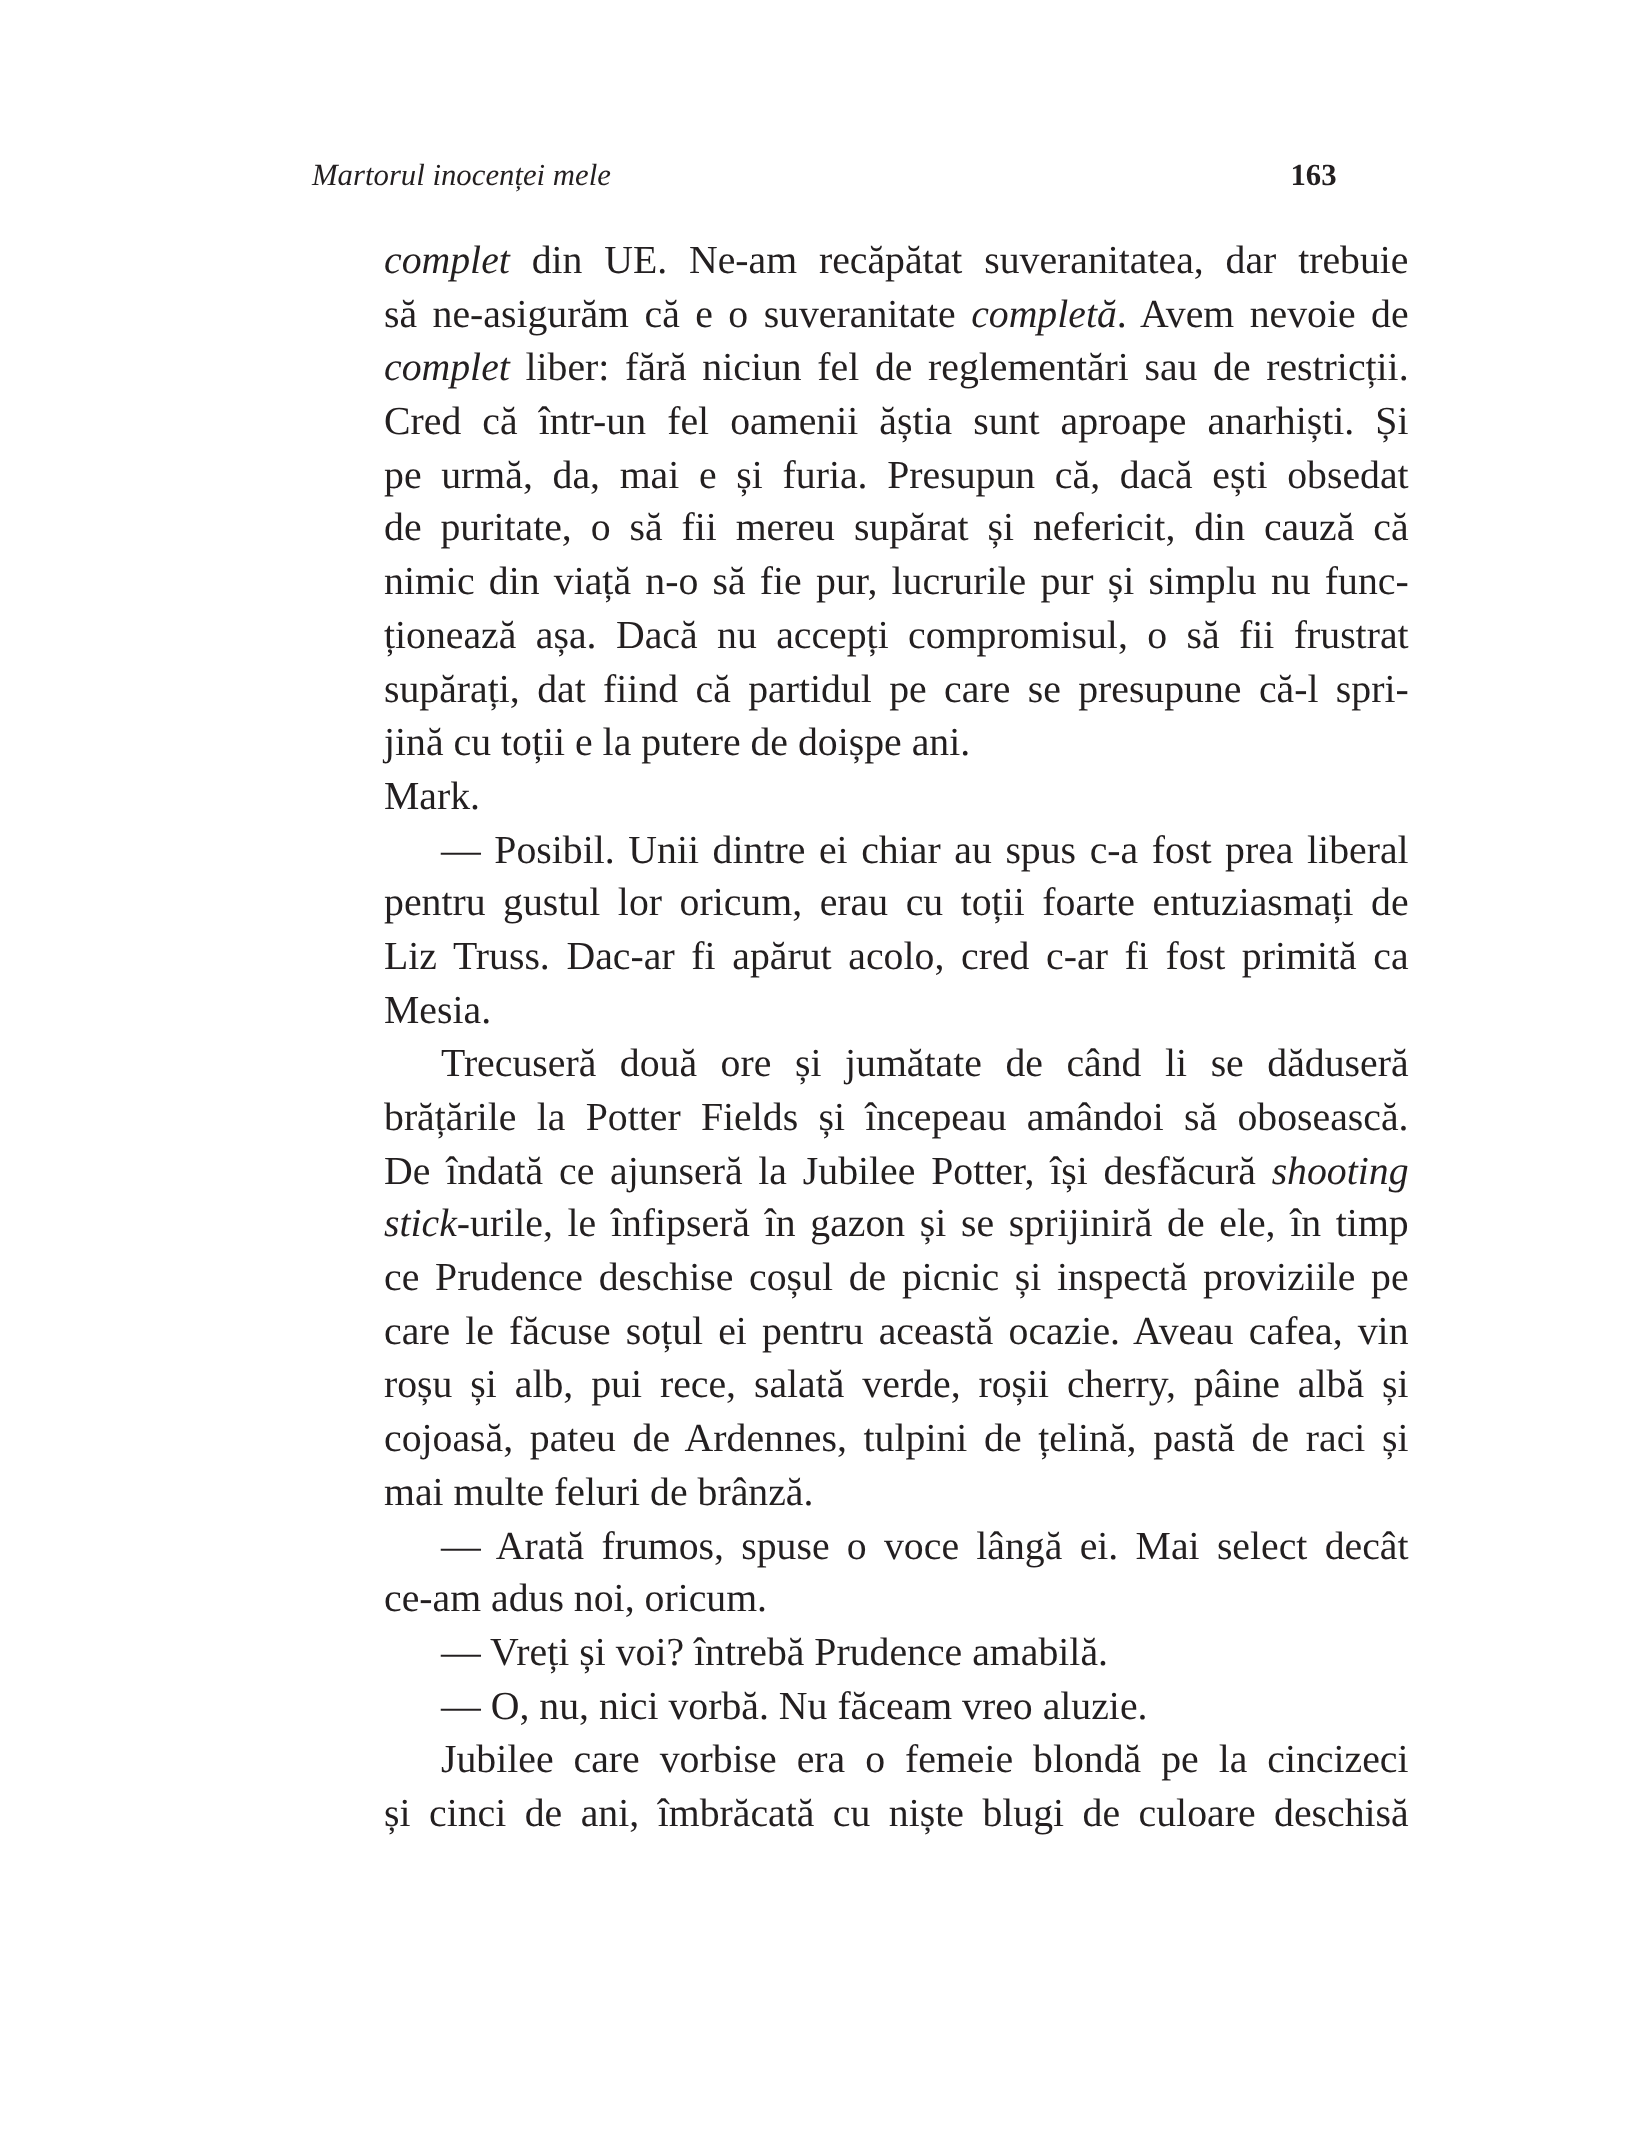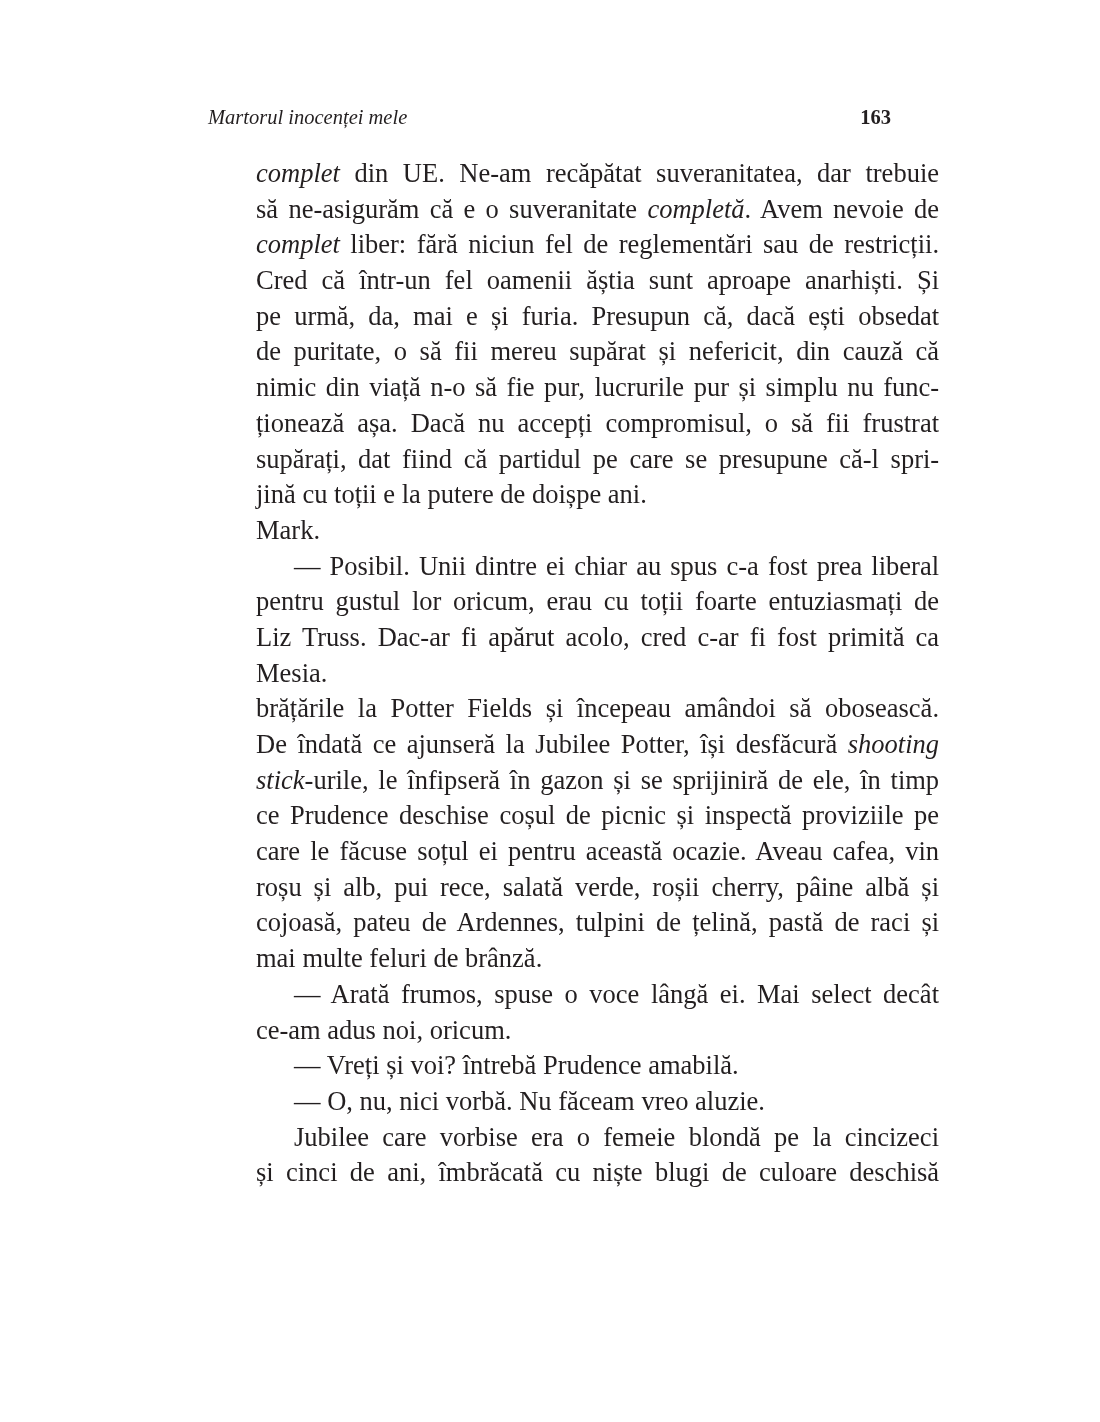--- a/index.html
+++ b/index.html
@@ -42,20 +42,21 @@
       <div class="line"><span>de</span> <span>puritate,</span> <span>o</span> <span>să</span> <span>fii</span> <span>mereu</span> <span>supărat</span> <span>și</span> <span>nefericit,</span> <span>din</span> <span>cauză</span> <span>că</span></div>
       <div class="line"><span>nimic</span> <span>din</span> <span>viață</span> <span>n-o</span> <span>să</span> <span>fie</span> <span>pur,</span> <span>lucrurile</span> <span>pur</span> <span>și</span> <span>simplu</span> <span>nu</span> <span>func-</span></div>
       <div class="line"><span>ționează</span> <span>așa.</span> <span>Dacă</span> <span>nu</span> <span>accepți</span> <span>compromisul,</span> <span>o</span> <span>să</span> <span>fii</span> <span>frustrat</span></div>
       <div class="line"><span>supărați,</span> <span>dat</span> <span>fiind</span> <span>că</span> <span>partidul</span> <span>pe</span> <span>care</span> <span>se</span> <span>presupune</span> <span>că-l</span> <span>spri-</span></div>
       <div class="line last"><span>jină</span> <span>cu</span> <span>toții</span> <span>e</span> <span>la</span> <span>putere</span> <span>de</span> <span>doișpe</span> <span>ani.</span></div>
       <div class="line last"><span>Mark.</span></div>
       <div class="line indent"><span>—</span> <span>Posibil.</span> <span>Unii</span> <span>dintre</span> <span>ei</span> <span>chiar</span> <span>au</span> <span>spus</span> <span>c-a</span> <span>fost</span> <span>prea</span> <span>liberal</span></div>
       <div class="line"><span>pentru</span> <span>gustul</span> <span>lor</span> <span>oricum,</span> <span>erau</span> <span>cu</span> <span>toții</span> <span>foarte</span> <span>entuziasmați</span> <span>de</span></div>
       <div class="line"><span>Liz</span> <span>Truss.</span> <span>Dac-ar</span> <span>fi</span> <span>apărut</span> <span>acolo,</span> <span>cred</span> <span>c-ar</span> <span>fi</span> <span>fost</span> <span>primită</span> <span>ca</span></div>
       <div class="line last"><span>Mesia.</span></div>
+      <div class="line indent"><span>Trecuseră</span> <span>două</span> <span>ore</span> <span>și</span> <span>jumătate</span> <span>de</span> <span>când</span> <span>li</span> <span>se</span> <span>dăduseră</span></div>
       <div class="line"><span>brățările</span> <span>la</span> <span>Potter</span> <span>Fields</span> <span>și</span> <span>începeau</span> <span>amândoi</span> <span>să</span> <span>obosească.</span></div>
       <div class="line"><span>De</span> <span>îndată</span> <span>ce</span> <span>ajunseră</span> <span>la</span> <span>Jubilee</span> <span>Potter,</span> <span>își</span> <span>desfăcură</span> <span class="it">shooting</span></div>
       <div class="line"><span class="it">stick</span><span>-urile,</span> <span>le</span> <span>înfipseră</span> <span>în</span> <span>gazon</span> <span>și</span> <span>se</span> <span>sprijiniră</span> <span>de</span> <span>ele,</span> <span>în</span> <span>timp</span></div>
       <div class="line"><span>ce</span> <span>Prudence</span> <span>deschise</span> <span>coșul</span> <span>de</span> <span>picnic</span> <span>și</span> <span>inspectă</span> <span>proviziile</span> <span>pe</span></div>
       <div class="line"><span>care</span> <span>le</span> <span>făcuse</span> <span>soțul</span> <span>ei</span> <span>pentru</span> <span>această</span> <span>ocazie.</span> <span>Aveau</span> <span>cafea,</span> <span>vin</span></div>
       <div class="line"><span>roșu</span> <span>și</span> <span>alb,</span> <span>pui</span> <span>rece,</span> <span>salată</span> <span>verde,</span> <span>roșii</span> <span>cherry,</span> <span>pâine</span> <span>albă</span> <span>și</span></div>
       <div class="line"><span>cojoasă,</span> <span>pateu</span> <span>de</span> <span>Ardennes,</span> <span>tulpini</span> <span>de</span> <span>țelină,</span> <span>pastă</span> <span>de</span> <span>raci</span> <span>și</span></div>
       <div class="line last"><span>mai</span> <span>multe</span> <span>feluri</span> <span>de</span> <span>brânză.</span></div>
       <div class="line indent"><span>—</span> <span>Arată</span> <span>frumos,</span> <span>spuse</span> <span>o</span> <span>voce</span> <span>lângă</span> <span>ei.</span> <span>Mai</span> <span>select</span> <span>decât</span></div>
       <div class="line last"><span>ce-am</span> <span>adus</span> <span>noi,</span> <span>oricum.</span></div>

